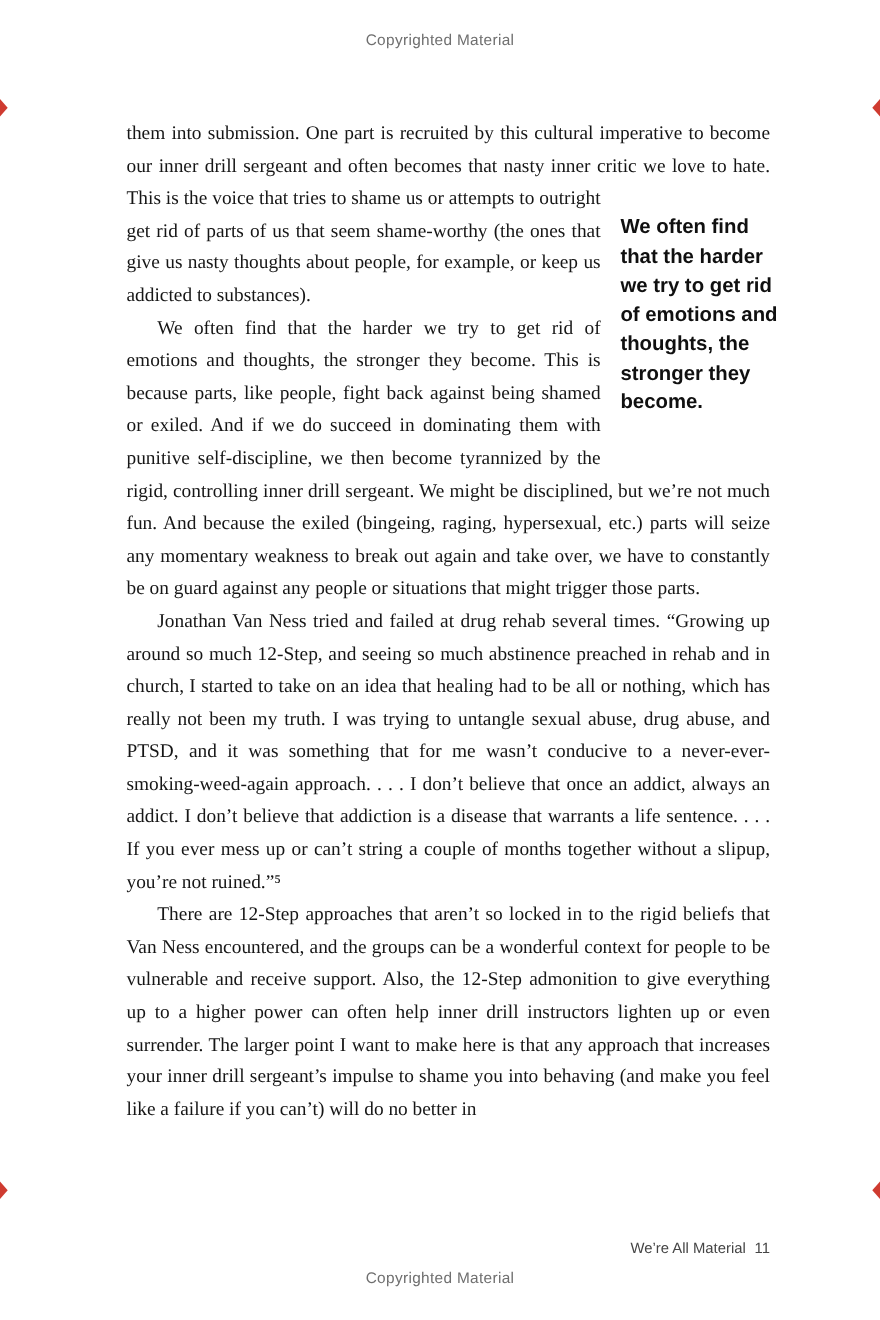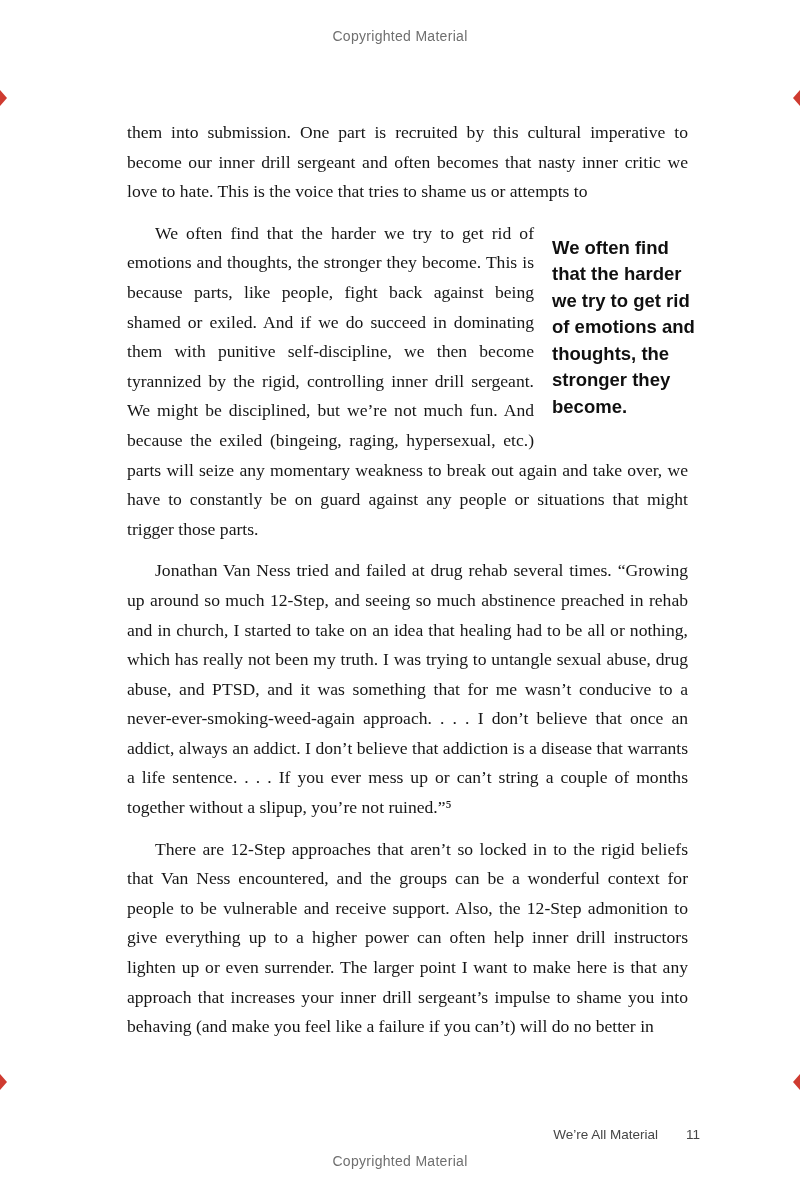--- a/index.html
+++ b/index.html
@@ -28,21 +28,21 @@
     position: absolute;
     left: 115px;
     top: 106px;
     width: 585px;
     font-family: "Liberation Serif", serif;
     font-size: 17.6px;
     line-height: 29.6px;
     color: #161616;
     text-align: justify;
   }
-  .content p { margin: 12px; padding: 0; }
+  .content p { margin: 0; padding: 0; }
   p.indent { text-indent: 28px; }
 
   .pullquote {
     display: block;
     float: right;
     width: 150px;
     margin: 28px -14px 32px 18px;
     font-family: "Liberation Sans", sans-serif;
     font-weight: 700;
     font-size: 18.5px;
@@ -55,21 +55,21 @@
   .footer {
     position: absolute;
     left: 115px;
     top: 1127px;
     width: 585px;
     text-align: right;
     font-family: "Liberation Sans", sans-serif;
     font-size: 13.5px;
     color: #454545;
   }
-  .footer .pagenum { margin-left: 28px; }
+  .footer .pagenum { margin-left: 8px; }
 
   .edge-mark {
     position: absolute;
     width: 0;
     height: 0;
     border-top: 8px solid transparent;
     border-bottom: 8px solid transparent;
   }
   .edge-mark.left  { left: 0;  border-left: 7px solid #cf3b30; }
   .edge-mark.right { right: 0; border-right: 7px solid #cf3b30; }
@@ -86,20 +86,21 @@
   <span class="edge-mark left top-pos"></span>
   <span class="edge-mark right top-pos"></span>
   <span class="edge-mark left bottom-pos"></span>
   <span class="edge-mark right bottom-pos"></span>
 
   <div class="content">
 
     <p class="par">
       <span>them into submission. One part is recruited by this cultural imperative to become our inner drill sergeant and often becomes that nasty inner critic we love to hate. This is the voice that tries to shame us or attempts to</span>
       <span class="pullquote">We often find that the harder we try to get rid of emotions and thoughts, the stronger they become.</span>
+      <span>outright get rid of parts of us that seem shame-worthy (the ones that give us nasty thoughts about people, for example, or keep us addicted to substances).</span>
     </p>
 
     <p class="par indent">We often find that the harder we try to get rid of emotions and thoughts, the stronger they become. This is because parts, like people, fight back against being shamed or exiled. And if we do succeed in dominating them with punitive self-discipline, we then become tyrannized by the rigid, controlling inner drill sergeant. We might be disciplined, but we’re not much fun. And because the exiled (bingeing, raging, hypersexual, etc.) parts will seize any momentary weakness to break out again and take over, we have to constantly be on guard against any people or situations that might trigger those parts.</p>
 
     <p class="par indent">Jonathan Van Ness tried and failed at drug rehab several times. “Growing up around so much 12-Step, and seeing so much abstinence preached in rehab and in church, I started to take on an idea that healing had to be all or nothing, which has really not been my truth. I was trying to untangle sexual abuse, drug abuse, and PTSD, and it was something that for me wasn’t conducive to a never-ever-smoking-weed-again approach. . . . I don’t believe that once an addict, always an addict. I don’t believe that addiction is a disease that warrants a life sentence. . . . If you ever mess up or can’t string a couple of months together without a slipup, you’re not ruined.”⁵</p>
 
     <p class="par indent">There are 12-Step approaches that aren’t so locked in to the rigid beliefs that Van Ness encountered, and the groups can be a wonderful context for people to be vulnerable and receive support. Also, the 12-Step admonition to give everything up to a higher power can often help inner drill instructors lighten up or even surrender. The larger point I want to make here is that any approach that increases your inner drill sergeant’s impulse to shame you into behaving (and make you feel like a failure if you can’t) will do no better in</p>
 
   </div>
 

